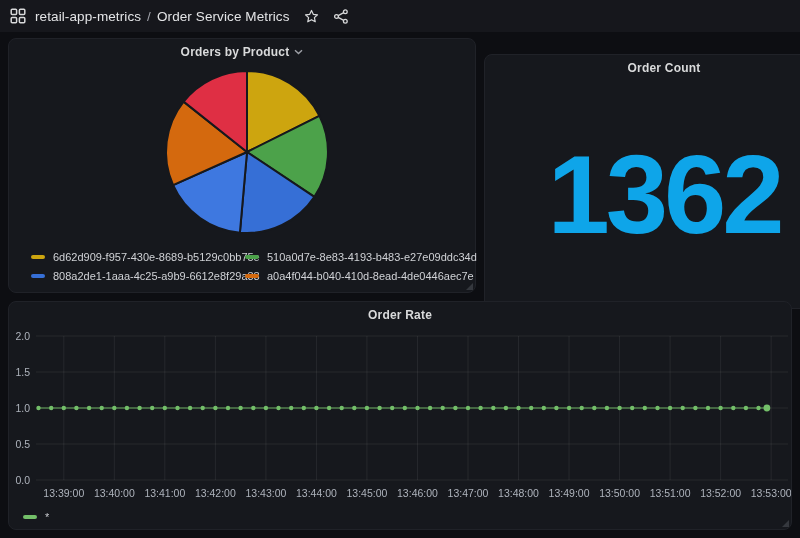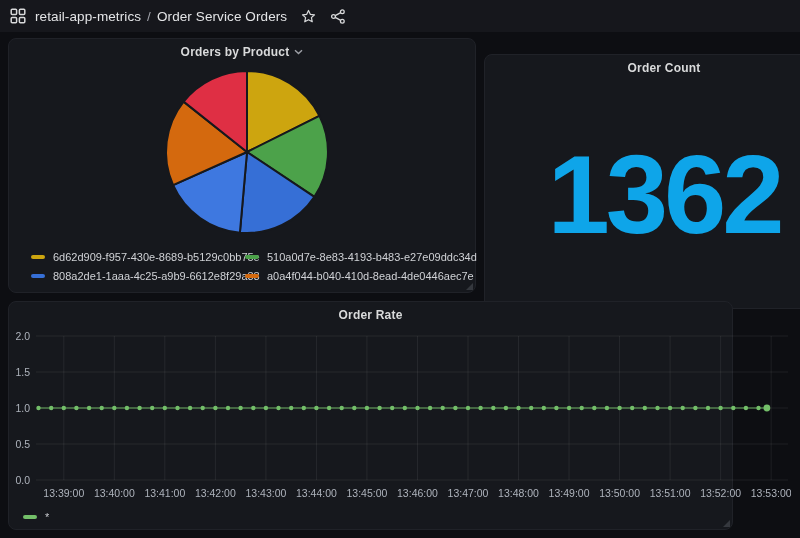--- a/index.html
+++ b/index.html
@@ -29,21 +29,21 @@
     border-radius:8px;
   }
   .panel-title {
     height:26px; display:flex; align-items:center; justify-content:center;
     font-size:12px; font-weight:700; color:#d9dadb; letter-spacing:.2px;
     cursor:pointer;
   }
   .panel-title .chev { margin-left:5px; display:flex; align-items:center; }
   #panel-pie   { left:8px;   top:38px;  width:468px; height:255px; }
   #panel-stat  { left:484px; top:54px;  width:360px; height:255px; }
-  #panel-rate  { left:8px;   top:301px; width:725px; height:229px; }
+  #panel-rate  { left:8px;   top:301px; width:784px; height:229px; }
   .resize-handle {
     position:absolute; right:2px; bottom:2px; width:0; height:0;
     border-bottom:7px solid #35383e; border-left:7px solid transparent;
     cursor:nwse-resize;
   }
   
   #pie-svg { position:absolute; left:0; top:26px; width:466px; height:174px; }
   .pie-legend {
     position:absolute; left:22px; bottom:7px;
     display:grid; grid-template-columns:214px auto; grid-auto-rows:19px;
@@ -79,21 +79,21 @@
     <svg width="16" height="16" viewBox="0 0 16 16" fill="none" stroke="#d8d9da" stroke-width="1.5">
       <rect x="1.2" y="1.2" width="5.4" height="5.4" rx="1"></rect>
       <rect x="9.4" y="1.2" width="5.4" height="5.4" rx="1"></rect>
       <rect x="1.2" y="9.4" width="5.4" height="5.4" rx="1"></rect>
       <rect x="9.4" y="9.4" width="5.4" height="5.4" rx="1"></rect>
     </svg>
   </span>
   <span class="breadcrumb">
     <span class="crumb">retail-app-metrics</span>
     <span class="sep">/</span>
-    <span class="crumb">Order Service Orders</span>
+    <span class="crumb">Order Service Metrics</span>
   </span>
   <span class="action">
     <svg width="15" height="15" viewBox="0 0 16 16" fill="none" stroke="#d8d9da" stroke-width="1.3" stroke-linejoin="round">
       <path d="M8 1.6 L9.9 5.7 L14.4 6.2 L11.1 9.2 L12 13.6 L8 11.4 L4 13.6 L4.9 9.2 L1.6 6.2 L6.1 5.7 Z"></path>
     </svg>
   </span>
   <span class="action">
     <svg width="16" height="15" viewBox="0 0 16 16" fill="none" stroke="#d8d9da" stroke-width="1.4">
       <circle cx="3.2" cy="8" r="2"></circle>
       <circle cx="12.6" cy="3" r="2"></circle>

